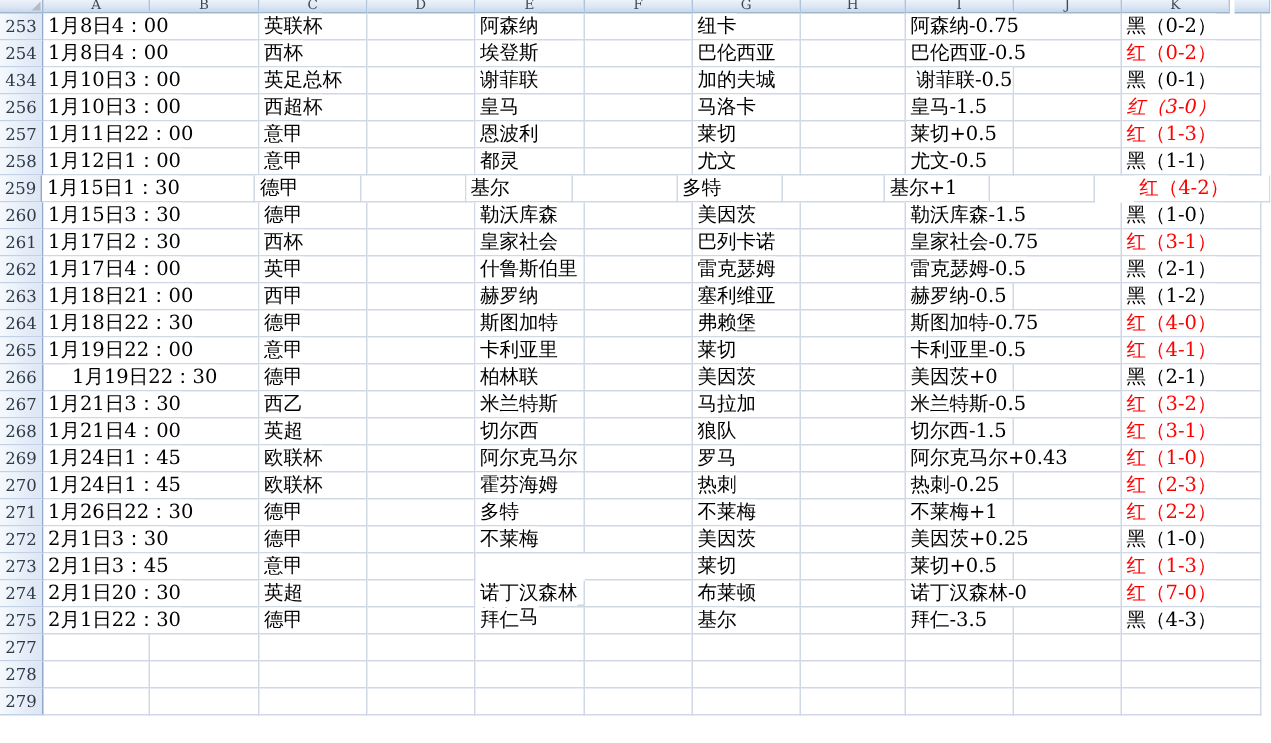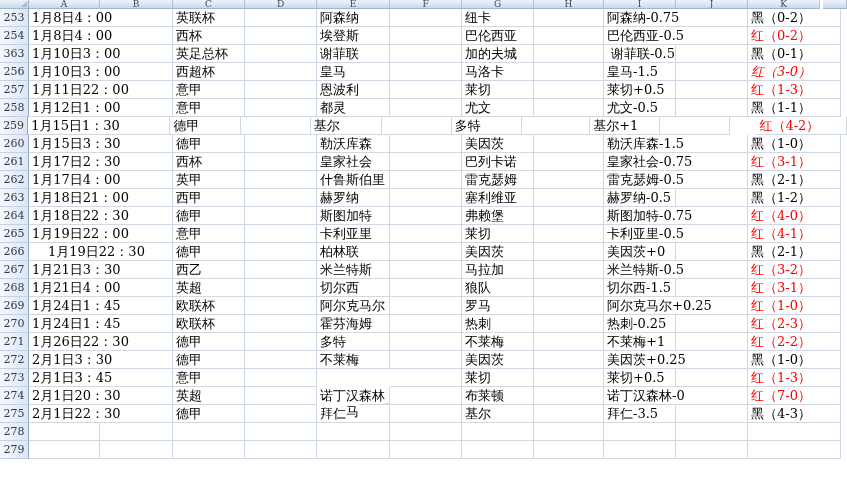--- a/index.html
+++ b/index.html
@@ -96,21 +96,21 @@
         <div class="cell" style="width: 72px;"></div>
         <div class="cell" style="width: 73px;"><span>埃登斯</span></div>
         <div class="cell" style="width: 72px;"></div>
         <div class="cell" style="width: 72px;"><span>巴伦西亚</span></div>
         <div class="cell" style="width: 70px;"></div>
         <div class="cell" style="width: 72px;"><span>巴伦西亚-0.5</span></div>
         <div class="cell" style="width: 72px;"></div>
         <div class="cell" style="width: 93px;"><span class="res-red">红（0-2）</span></div>
       </div>
       <div class="row">
-        <div class="rowhdr">363</div>
+        <div class="rowhdr">434</div>
         <div class="cell" style="width: 71px;"><span>1月10日3：00</span></div>
         <div class="cell" style="width: 73px;"></div>
         <div class="cell" style="width: 72px;"><span>英足总杯</span></div>
         <div class="cell" style="width: 72px;"></div>
         <div class="cell" style="width: 73px;"><span>谢菲联</span></div>
         <div class="cell" style="width: 72px;"></div>
         <div class="cell" style="width: 72px;"><span>加的夫城</span></div>
         <div class="cell" style="width: 70px;"></div>
         <div class="cell" style="width: 72px; text-align: right;"><span>谢菲联-0.5</span></div>
         <div class="cell" style="width: 72px;"></div>
@@ -301,21 +301,21 @@
       <div class="row">
         <div class="rowhdr">269</div>
         <div class="cell" style="width: 71px;"><span>1月24日1：45</span></div>
         <div class="cell" style="width: 73px;"></div>
         <div class="cell" style="width: 72px;"><span>欧联杯</span></div>
         <div class="cell" style="width: 72px;"></div>
         <div class="cell" style="width: 73px;"><span>阿尔克马尔</span></div>
         <div class="cell" style="width: 72px;"></div>
         <div class="cell" style="width: 72px;"><span>罗马</span></div>
         <div class="cell" style="width: 70px;"></div>
-        <div class="cell" style="width: 72px;"><span>阿尔克马尔+0.25</span></div>
+        <div class="cell" style="width: 72px;"><span>阿尔克马尔+0.43</span></div>
         <div class="cell" style="width: 72px;"></div>
         <div class="cell" style="width: 93px;"><span class="res-red">红（1-0）</span></div>
       </div>
       <div class="row">
         <div class="rowhdr">270</div>
         <div class="cell" style="width: 71px;"><span>1月24日1：45</span></div>
         <div class="cell" style="width: 73px;"></div>
         <div class="cell" style="width: 72px;"><span>欧联杯</span></div>
         <div class="cell" style="width: 72px;"></div>
         <div class="cell" style="width: 73px;"><span>霍芬海姆</span></div>
@@ -388,20 +388,34 @@
         <div class="cell" style="width: 73px;"></div>
         <div class="cell" style="width: 72px;"><span>德甲</span></div>
         <div class="cell" style="width: 72px;"></div>
         <div class="cell" style="width: 73px;"><span>拜仁</span></div>
         <div class="cell" style="width: 72px;"></div>
         <div class="cell" style="width: 72px;"><span>基尔</span></div>
         <div class="cell" style="width: 70px;"></div>
         <div class="cell" style="width: 72px;"><span>拜仁-3.5</span></div>
         <div class="cell" style="width: 72px;"></div>
         <div class="cell" style="width: 93px;"><span class="res-black">黑（4-3）</span></div>
+      </div>
+      <div class="row">
+        <div class="rowhdr">277</div>
+        <div class="cell" style="width: 71px;"></div>
+        <div class="cell" style="width: 73px;"></div>
+        <div class="cell" style="width: 72px;"></div>
+        <div class="cell" style="width: 72px;"></div>
+        <div class="cell" style="width: 73px;"></div>
+        <div class="cell" style="width: 72px;"></div>
+        <div class="cell" style="width: 72px;"></div>
+        <div class="cell" style="width: 70px;"></div>
+        <div class="cell" style="width: 72px;"></div>
+        <div class="cell" style="width: 72px;"></div>
+        <div class="cell" style="width: 93px;"></div>
       </div>
       <div class="row">
         <div class="rowhdr">278</div>
         <div class="cell" style="width: 71px;"></div>
         <div class="cell" style="width: 73px;"></div>
         <div class="cell" style="width: 72px;"></div>
         <div class="cell" style="width: 72px;"></div>
         <div class="cell" style="width: 73px;"></div>
         <div class="cell" style="width: 72px;"></div>
         <div class="cell" style="width: 72px;"></div>

